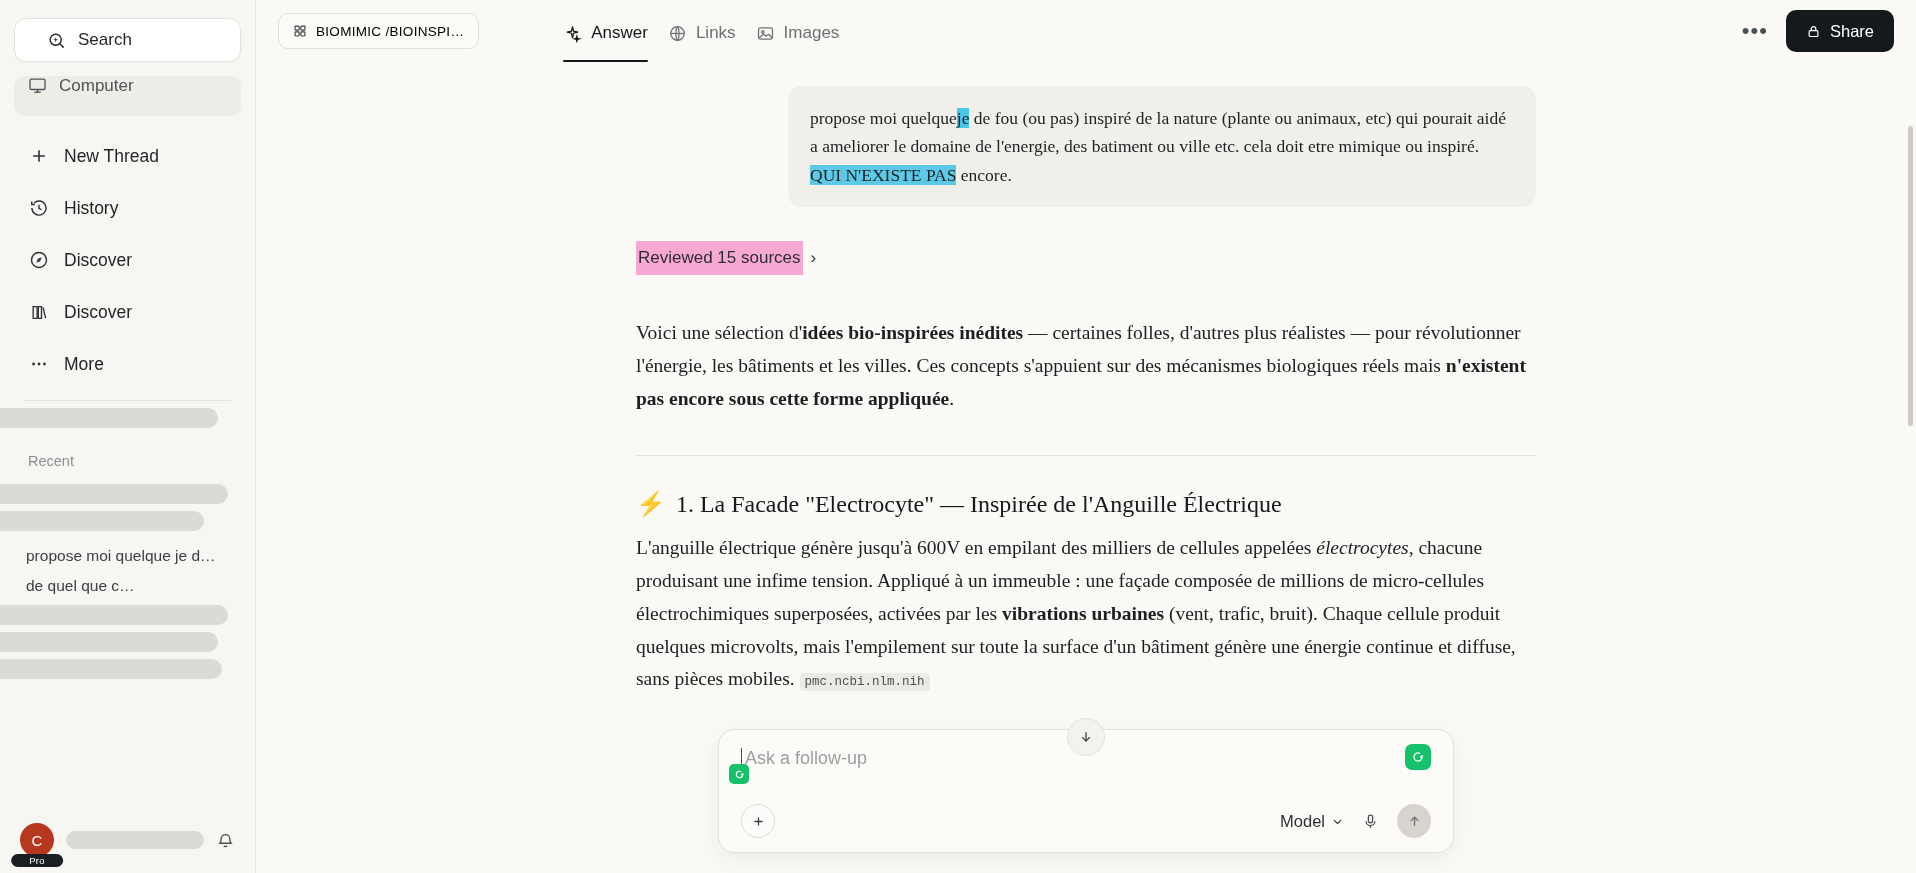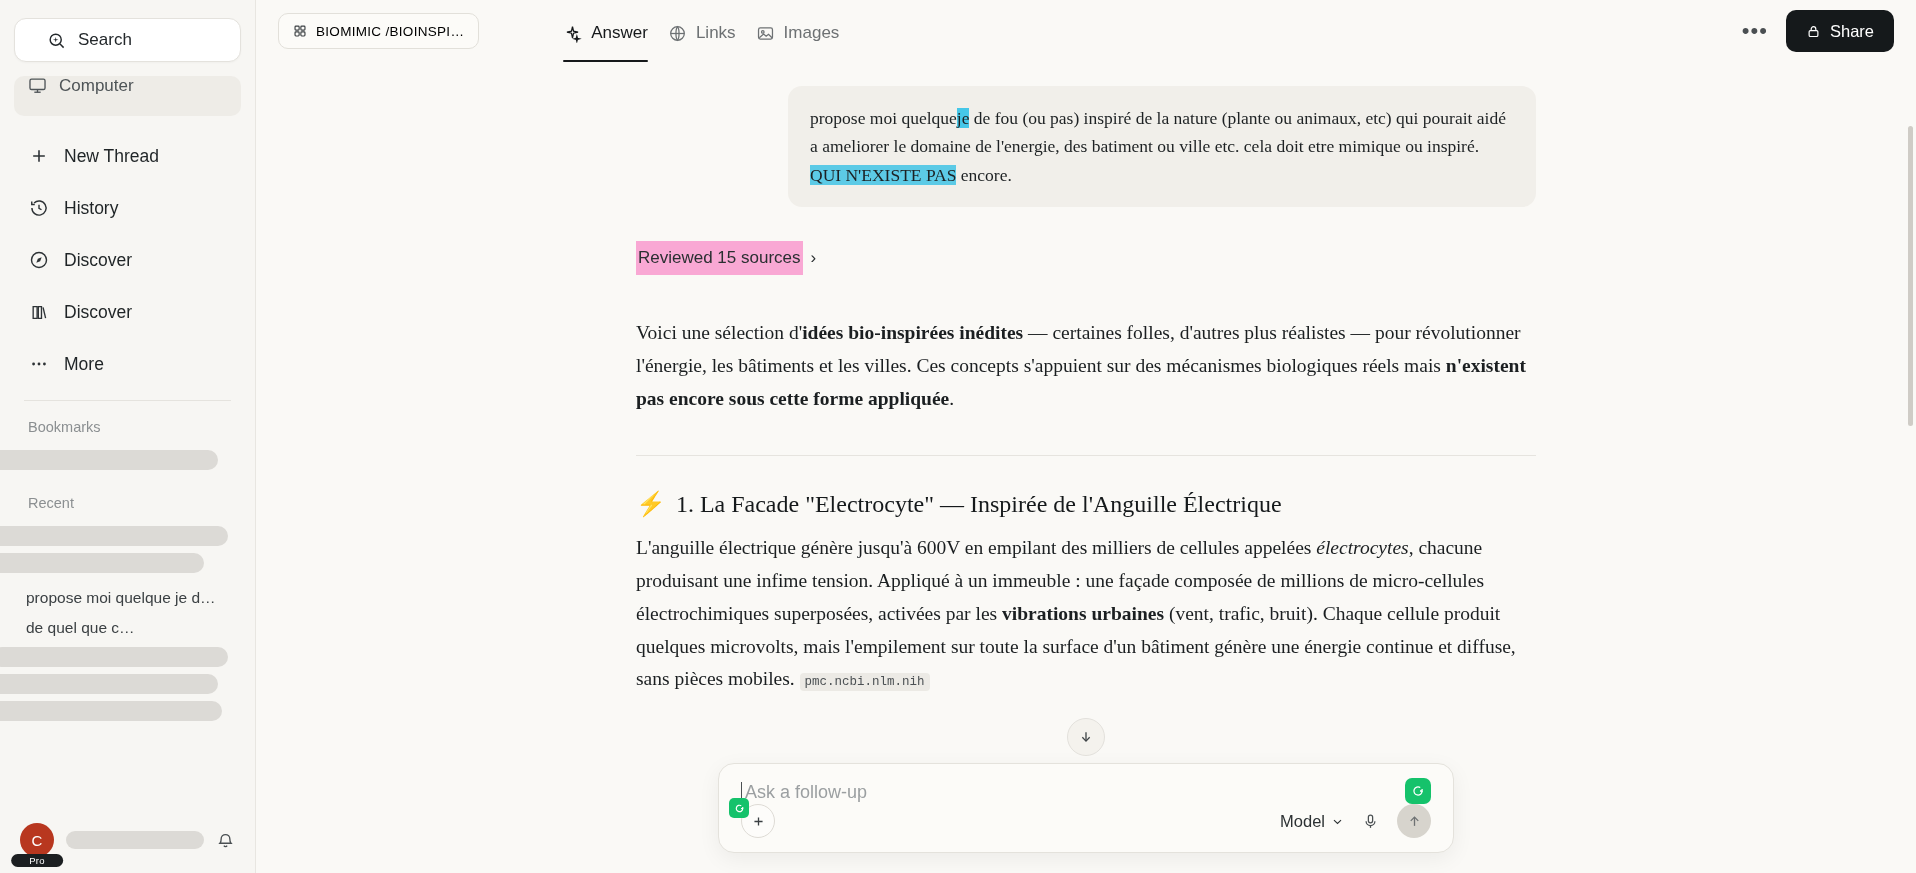--- a/index.html
+++ b/index.html
@@ -280,20 +280,21 @@
   }
   .composer .ph {
     font-size: 18px;
     color: #9b9fa1;
     border-left: 1.5px solid #4a4f52;
     padding-left: 3px;
     line-height: 1.2;
   }
   .composer-row {
     display: flex; align-items: flex-start;
+    margin-top: 34px;
   }
   .plus-btn {
     width: 34px; height: 34px; border-radius: 50%;
     border: 1px solid #dedbd5;
     background: #fdfcfa;
     display: flex; align-items: center; justify-content: center;
     color: #3a3f42; font-size: 19px; cursor: pointer;
   }
   .composer-right { margin-left: auto; display: flex; align-items: center; gap: 18px; }
   .model-sel { display: flex; align-items: center; gap: 6px; font-size: 16.5px; color: #2c3133; cursor: pointer; }
@@ -412,21 +413,20 @@
             <circle cx="12" cy="12" r="1.7"></circle>
             <circle cx="18.5" cy="12" r="1.7"></circle>
           </svg>
         </span>
         <span>More</span>
       </div>
     </nav>
 
     <div class="divider"></div>
 
-    <div class="section-label">Bookmarks</div>
     <div class="blob w1"></div>
 
     <div class="section-label">Recent</div>
     <div class="blob w2"></div>
     <div class="blob w3"></div>
 
     <div class="recent-text">propose moi quelque je d…</div>
     <div class="recent-text">de quel que c…</div>
 
     <div class="blob w4"></div>

